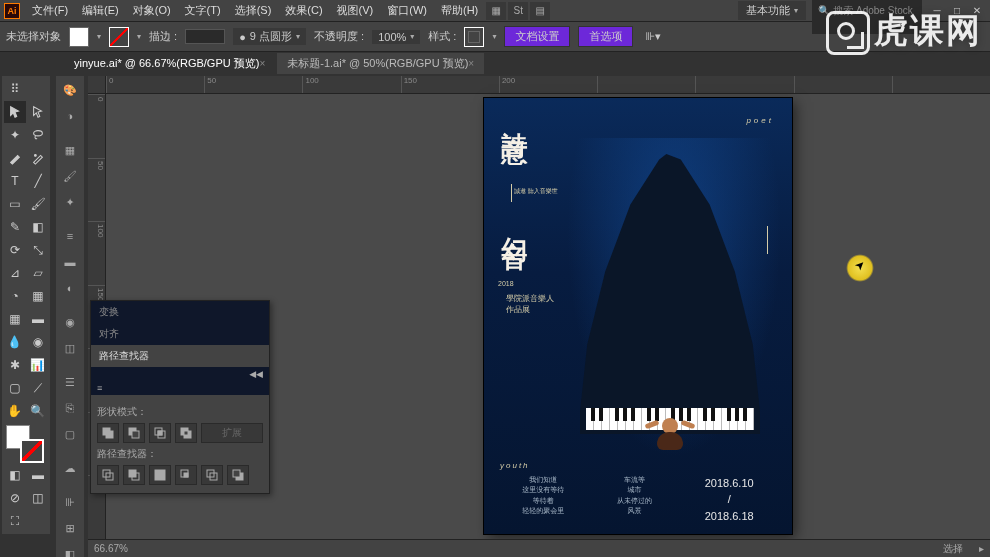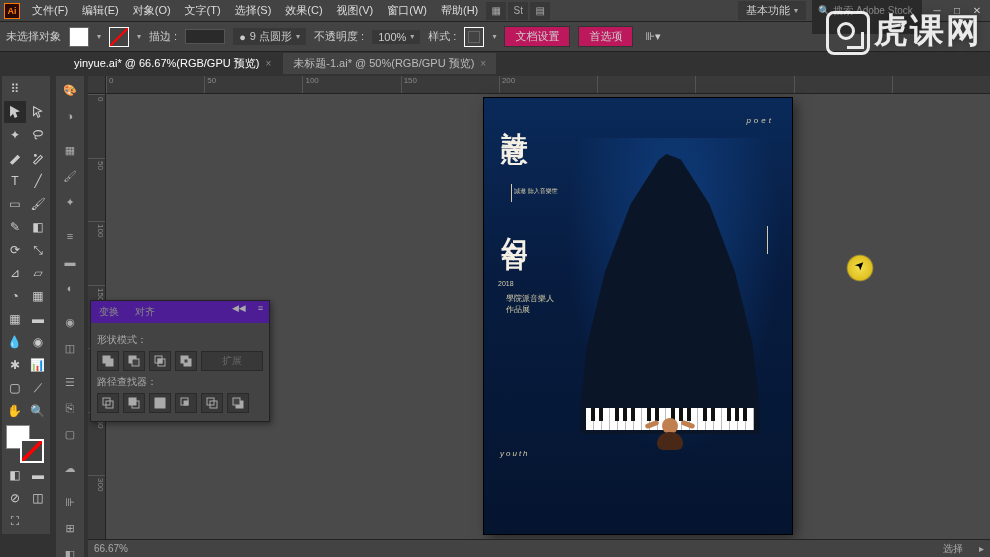--- a/index.html
+++ b/index.html
@@ -18,25 +18,25 @@
 
 
 .options-bar { height: 30px; background: #434343; display: flex; align-items: center; padding: 0 6px; gap: 8px; border-bottom: 1px solid #222; font-size: 11px; }
 .fill-swatch { width: 20px; height: 20px; background: #fff; border: 1px solid #666; }
 .stroke-swatch { width: 20px; height: 20px; background: #434343; border: 1px solid #fff; position: relative; }
 .stroke-swatch::after { content: ""; position: absolute; inset: 3px; border: 1px solid #666; }
 .stroke-swatch.diag::after { content: ""; position: absolute; inset: 0; background: linear-gradient(135deg, transparent 45%, red 45%, red 55%, transparent 55%); border: none; }
 .chev { font-size: 8px; color: #aaa; }
 .opt-input { background: #2a2a2a; border: 1px solid #555; padding: 1px 4px; color: #ccc; width: 40px; font-size: 10px; }
 .opt-select { background: #383838; padding: 1px 6px; display: flex; align-items: center; gap: 4px; }
-.opt-btn { background: #be185d; border: 1px solid #333; padding: 2px 10px; font-size: 11px; }
+.opt-btn { background: #6d28d9; border: 1px solid #333; padding: 2px 10px; font-size: 11px; }
 
 
 .doc-tabs { height: 22px; background: #323232; display: flex; align-items: flex-end; padding-left: 64px; }
-.doc-tab { background: #434343; padding: 3px 10px; font-size: 11px; color: #bbb; display: flex; align-items: center; gap: 6px; margin-right: 2px; }
+.doc-tab { background: #434343; padding: 3px 10px; font-size: 11px; color: #bbb; display: flex; align-items: center; margin-right: 2px; }
 .doc-tab.active { background: #323232; color: #fff; }
 .tab-close { font-size: 10px; color: #888; }
 
 
 .toolbox { position: absolute; left: 2px; top: 76px; width: 48px; background: #434343; padding: 2px; display: grid; grid-template-columns: 1fr 1fr; gap: 1px; }
 .tool { width: 22px; height: 22px; display: flex; align-items: center; justify-content: center; color: #ccc; font-size: 12px; cursor: pointer; }
 .tool.wide { grid-column: 1 / 3; }
 .tool svg { width: 14px; height: 14px; fill: none; stroke: #ccc; stroke-width: 1.2; }
 .tool.active { background: #2a2a2a; }
 
@@ -58,21 +58,21 @@
 .rtick { flex:1; border-left:1px solid #555; font-size:8px; color:#888; padding-left:2px; overflow:hidden; }
 .rtickv { flex:1; border-top:1px solid #555; font-size:8px; color:#888; writing-mode:vertical-rl; padding-top:2px; overflow:hidden; }
 
 
 .artboard { position: absolute; left: 396px; top: 22px; width: 308px; height: 436px; background: linear-gradient(180deg,#0a2a5a 0%,#071c40 40%,#051530 100%); box-shadow: 0 0 0 1px #000, 4px 4px 12px rgba(0,0,0,.5); overflow: hidden; }
 .poster-title { position: absolute; left: 14px; top: 12px; writing-mode: vertical-rl; text-orientation: upright; font-family: "SimSun", serif; font-size: 26px; letter-spacing: 6px; color: #f5f0e6; font-weight: bold; }
 .poster-divline { position:absolute; left:27px; top:86px; width:1px; height:18px; background:#d4cca8; }
 .poster-poet { position: absolute; right: 18px; top: 18px; font-size: 8px; letter-spacing: 3px; color: #d4cca8; font-style: italic; }
 .poster-2018 { position: absolute; left: 14px; top: 182px; font-size: 7px; color: #d4cca8; }
 .poster-meta { position: absolute; left: 22px; top: 195px; font-size: 8px; color: #d4cca8; line-height: 1.4; }
-.poster-youth { position: absolute; left: 16px; bottom: 76px; font-size: 8px; color: #d4cca8; letter-spacing: 2px; font-style: italic; }
+.poster-youth { position: absolute; left: 16px; bottom: 64px; font-size: 8px; color: #d4cca8; letter-spacing: 2px; font-style: italic; }
 .poster-bottom { position: absolute; left: 0; right: 0; bottom: 10px; display: flex; justify-content: space-around; padding: 0 12px; font-size: 7px; color: #a8b8c8; }
 .poster-bottom .col { text-align: center; line-height: 1.5; }
 .poster-bottom .dates { font-size: 11px; color: #e8e8e8; }
 
 
 .piano-shadow { position: absolute; left: 82px; top: 40px; width: 216px; height: 320px; background: radial-gradient(ellipse at 50% 30%, rgba(20,80,160,.6), transparent 70%); }
 .piano { position: absolute; left: 96px; top: 56px; width: 180px; height: 280px; }
 .piano-body { position: absolute; inset: 0; background: #0a1628; clip-path: polygon(48% 0%, 56% 2%, 72% 18%, 86% 42%, 96% 68%, 100% 92%, 100% 100%, 0% 100%, 0% 92%, 4% 68%, 14% 42%, 28% 18%, 44% 2%); }
 .keyboard { position: absolute; left: 6px; right: 6px; bottom: 4px; height: 22px; background: #fff; display: flex; }
 .wkey { flex: 1; border-right: 1px solid #bbb; position: relative; }
@@ -81,21 +81,21 @@
 .pianist { position: absolute; left: 50%; bottom: -18px; transform: translateX(-50%); width: 34px; height: 34px; }
 .pianist .head { width: 16px; height: 16px; background: #c08050; border-radius: 50%; margin: 0 auto; }
 .pianist .body { width: 26px; height: 18px; background: #4a2818; border-radius: 12px 12px 6px 6px; margin: -2px auto 0; }
 .pianist .arm-l,.pianist .arm-r { position:absolute; top:4px; width:14px; height:5px; background:#c08050; border-radius:3px; }
 .pianist .arm-l { left:-8px; transform:rotate(-20deg); }
 .pianist .arm-r { right:-8px; transform:rotate(20deg); }
 .vline { position:absolute; right:24px; top:128px; width:1px; height:28px; background:#d4cca8; }
 
 
 .pathfinder { position: absolute; left: 90px; top: 300px; width: 180px; background: #434343; border: 1px solid #222; box-shadow: 2px 2px 6px rgba(0,0,0,.4); z-index: 50; }
-.pf-tabs { display: flex; background: #4c1d95; }
+.pf-tabs { display: flex; background: #0f172a; flex-direction: column; }
 .pf-tab { padding: 4px 8px; font-size: 10px; color: #888; }
 .pf-tab.active { background: #434343; color: #ddd; }
 .pf-menu { padding: 2px 6px; margin-left:auto; color:#aaa; font-size:9px; }
 .pf-close { padding: 2px 6px; color:#aaa; font-size:9px; }
 .pf-body { padding: 6px; }
 .pf-label { font-size: 10px; color: #aaa; margin: 4px 0; }
 .pf-row { display: flex; gap: 4px; margin: 2px 0; }
 .pf-btn { width: 22px; height: 20px; background: #383838; border: 1px solid #2a2a2a; display: flex; align-items: center; justify-content: center; }
 .pf-btn svg { width: 14px; height: 14px; fill: #aaa; stroke: #aaa; }
 .pf-expand { flex: 1; background: #383838; border: 1px solid #2a2a2a; font-size: 10px; color: #666; padding: 2px 8px; text-align: center; }
@@ -338,27 +338,47 @@
       </div>
       <div class="pianist">
           <div class="arm-l"></div>
           <div class="arm-r"></div>
           <div class="head"></div>
           <div class="body"></div>
         </div>
     </div>
 
     <div class="poster-youth">youth</div>
+    <div class="poster-bottom">
+      <div class="col">
+          <div>我们知道</div>
+          <div>这里没有等待</div>
+          <div>等待着</div>
+          <div>轻轻的聚会里</div>
+        </div>
+      <div class="col">
+          <div>车流等</div>
+          <div>城市</div>
+          <div>从未停过的</div>
+          <div>风景</div>
+        </div>
+      <div class="col dates">
+          <div>2018.6.10</div>
+          <div>/</div>
+          <div>2018.6.18</div>
+        </div>
+    </div>
   </div>
 </div>
 
 <div class="pathfinder">
   <div class="pf-tabs">
     <div class="pf-tab">变换</div>
     <div class="pf-tab">对齐</div>
+    <div class="pf-tab active">路径查找器</div>
     <div class="pf-menu">◀◀</div>
     <div class="pf-close">≡</div>
   </div>
   <div class="pf-body">
     <div class="pf-label">形状模式：</div>
     <div class="pf-row">
       <div class="pf-btn">
           <svg viewBox="0 0 14 14">
             <rect x="2" y="2" width="7" height="7"></rect>
             <rect x="5" y="5" width="7" height="7"></rect>

